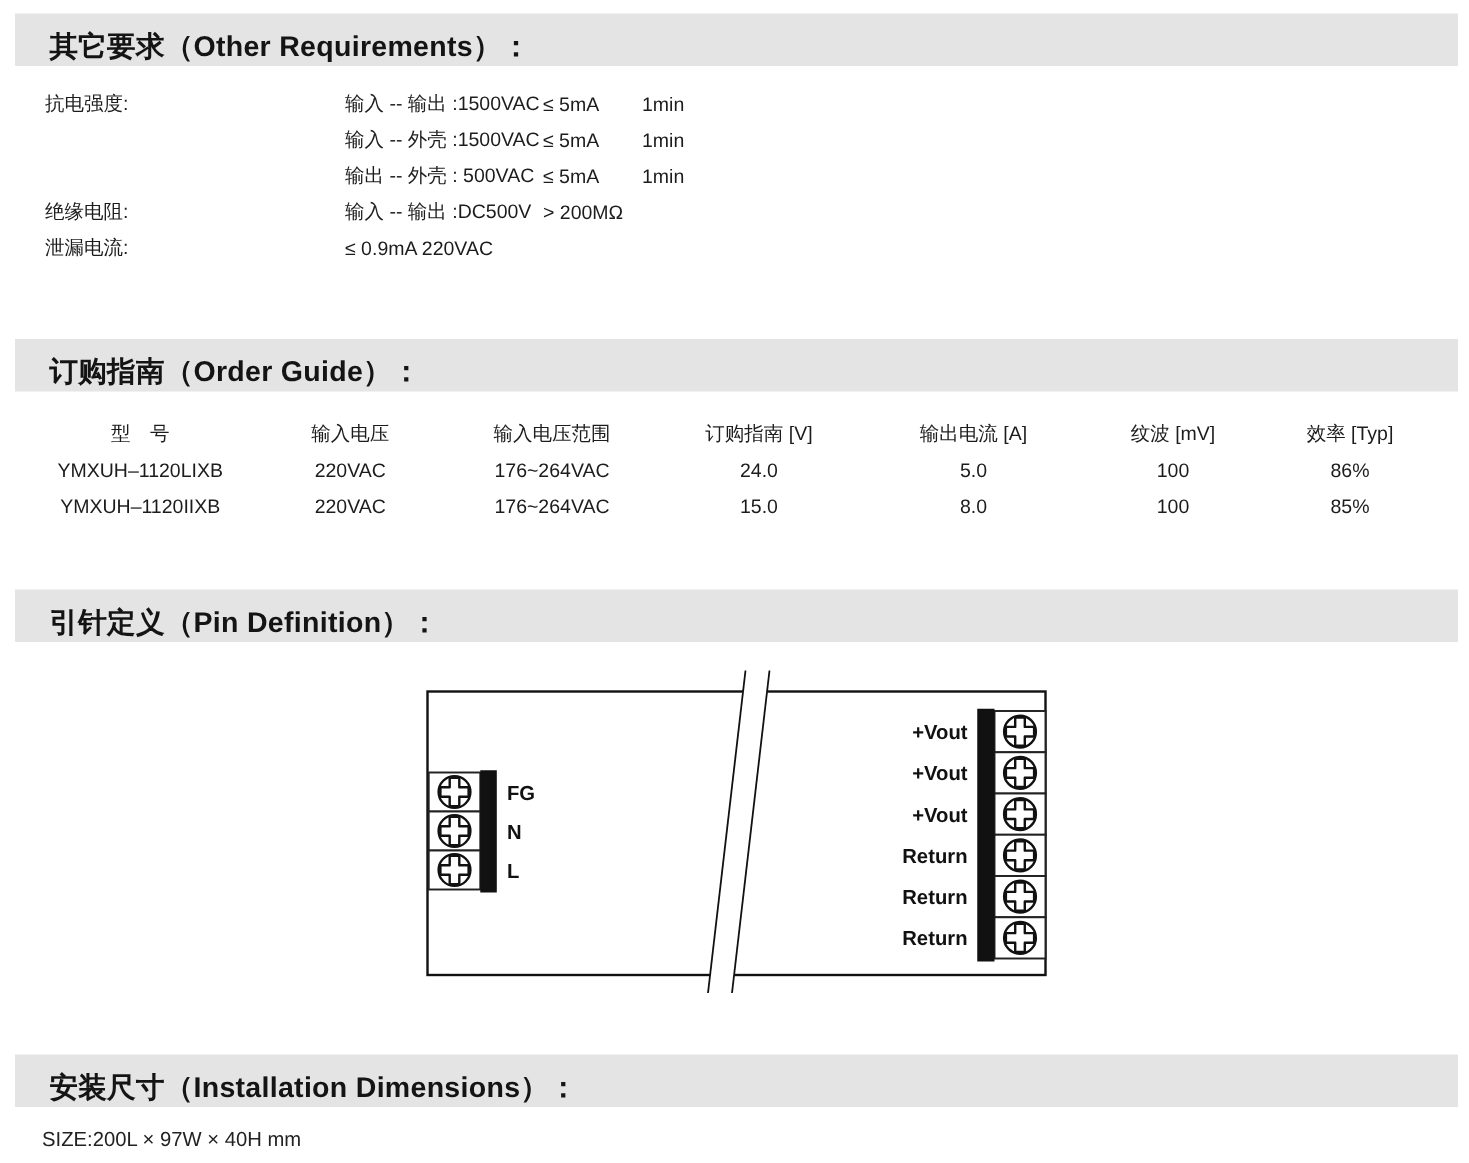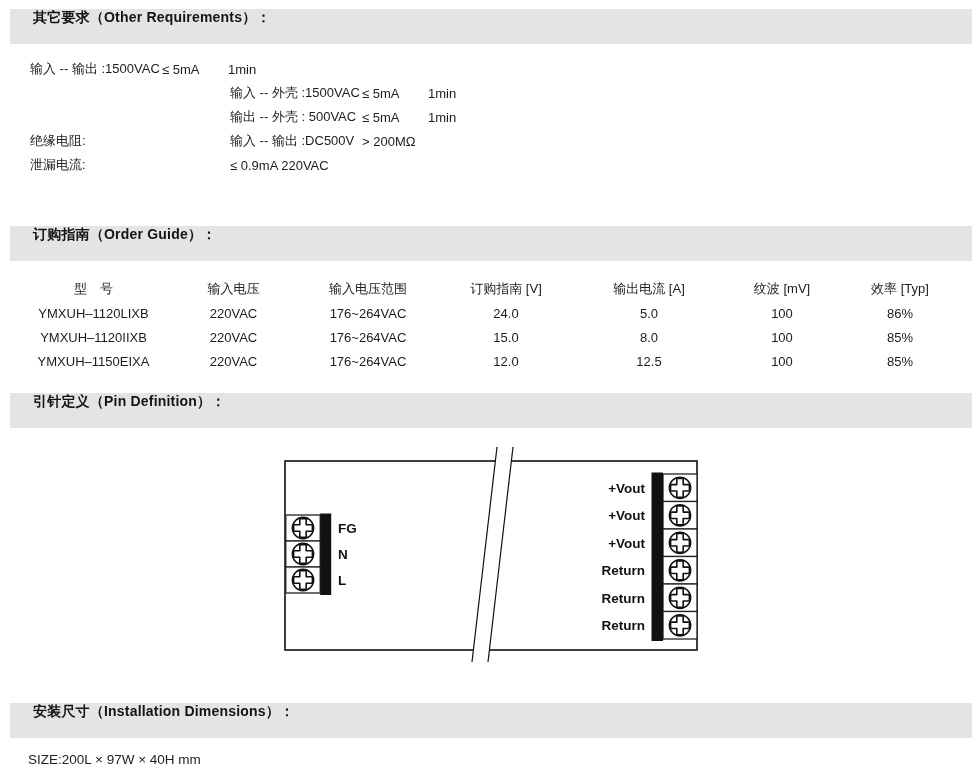--- a/index.html
+++ b/index.html
@@ -4,23 +4,23 @@
 <style>
   html,body{margin:0;padding:0;}
   body{
     width:979px;height:775px;position:relative;overflow:hidden;
     background:#ffffff;color:#1c1c1c;
     font-family:"Liberation Sans","DejaVu Sans",sans-serif;
   }
   .section-bar{
     position:absolute;left:10px;width:962px;height:35px;
     background:#e4e4e4;
-    display:flex;align-items:flex-start;
+    display:flex;align-items:flex-end;
     padding-left:23px;box-sizing:border-box;
-    font-size:14px;font-weight:bold;letter-spacing:.2px;color:#141414;
+    font-size:19px;font-weight:bold;letter-spacing:.2px;color:#141414;
   }
   #bar-other{top:9px}
   #bar-order{top:226px}
   #bar-pin{top:393px}
   #bar-install{top:703px}
 
   .spec-block{position:absolute;left:30px;top:57px;font-size:13px;}
   .spec-row{display:flex;height:24px;align-items:center;}
   .spec-label{width:200px;white-space:nowrap;}
   .spec-value{width:132px;white-space:nowrap;}
@@ -48,20 +48,21 @@
 </style>
 </head>
 <body>
 
 <div class="section-bar" id="bar-other">
   <span>其它要求（Other Requirements）：</span>
 </div>
 
 <div class="spec-block">
   <div class="spec-row">
+    <span class="spec-label">抗电强度:</span>
     <span class="spec-value">输入 -- 输出 :1500VAC</span>
     <span class="spec-limit">≤ 5mA</span>
     <span class="spec-duration">1min</span>
   </div>
   <div class="spec-row">
     <span class="spec-label"></span>
     <span class="spec-value">输入 -- 外壳 :1500VAC</span>
     <span class="spec-limit">≤ 5mA</span>
     <span class="spec-duration">1min</span>
   </div>
@@ -122,29 +123,20 @@
     </tr>
     <tr>
       <td>YMXUH–1120IIXB</td>
       <td>220VAC</td>
       <td>176~264VAC</td>
       <td>15.0</td>
       <td>8.0</td>
       <td>100</td>
       <td>85%</td>
     </tr>
-    <tr>
-      <td>YMXUH–1150EIXA</td>
-      <td>220VAC</td>
-      <td>176~264VAC</td>
-      <td>12.0</td>
-      <td>12.5</td>
-      <td>100</td>
-      <td>85%</td>
-    </tr>
   </tbody>
 </table>
 
 <div class="section-bar" id="bar-pin">
   <span>引针定义（Pin Definition）：</span>
 </div>
 
 <svg class="pin-svg" width="440" height="235" viewBox="0 0 440 235">
   <defs>
     <g id="screw">

